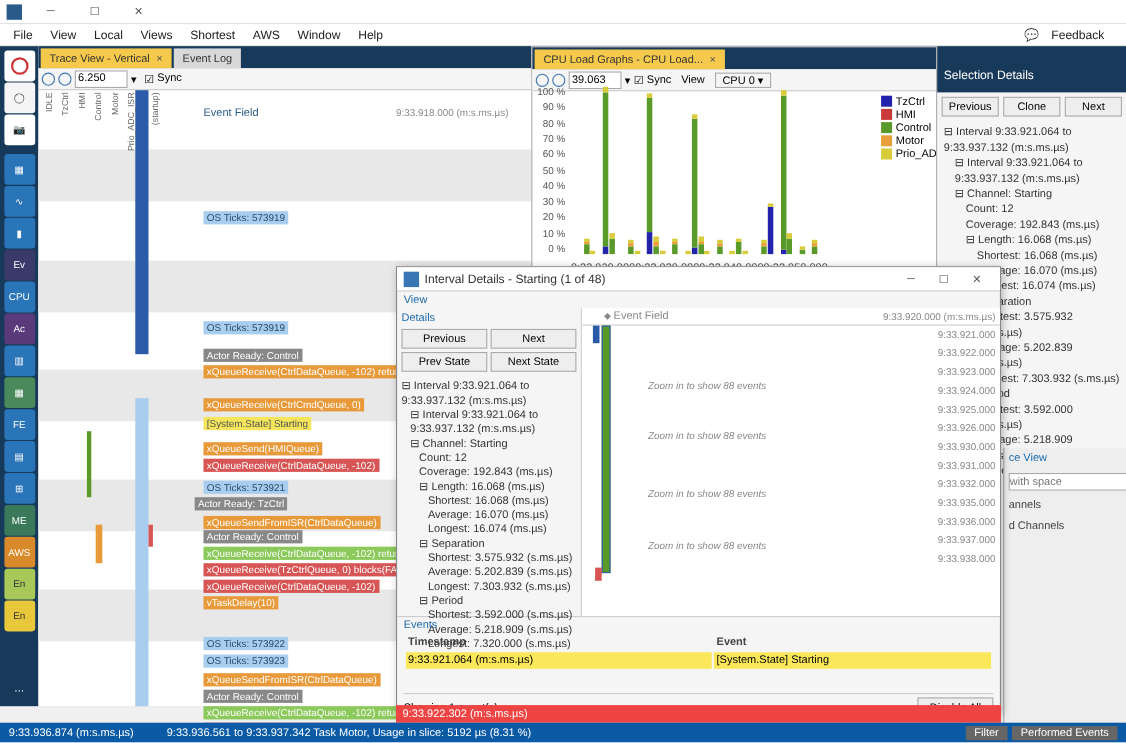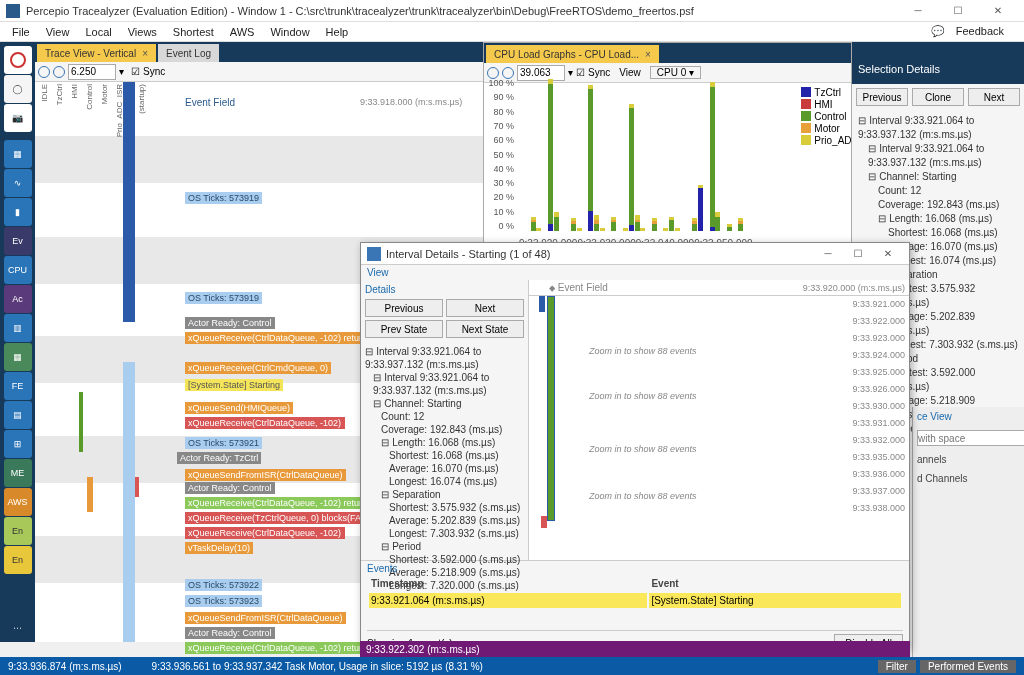--- a/index.html
+++ b/index.html
@@ -60,39 +60,38 @@
 .dialog .left .dtree{font-size:9px;line-height:13px;color:#333;padding:4px 0}
 .dialog .mini{flex:1;position:relative;background:#fff}
 .dialog .mini .tabs2{height:18px;background:#eee;display:flex;font-size:10px}
 .dialog .mini .tabs2 span{padding:3px 8px}
 .dialog .mini .tabs2 span.act{background:#f5f5f5;border-bottom:1px solid #f5f5f5}
 .dialog .evts{border-top:1px solid #ccc;padding:2px 6px}
 .dialog .evts .fbox{width:100%;height:16px;border:1px solid #aaa;margin:3px 0;padding:0 3px;font-size:10px;color:#888}
 .dialog .evts table{width:100%;font-size:10px}
 .dialog .evts th{text-align:left;color:#444;padding:2px}
 .dialog .evts td{padding:2px;background:#fae85a}
-.statusbar{position:absolute;bottom:18px;left:360px;right:114px;height:16px;background:#701a75;color:#fff;font-size:10px;padding:0 6px;display:flex;align-items:center}
+.statusbar{position:absolute;bottom:18px;left:360px;right:114px;height:16px;background:#ef4444;color:#fff;font-size:10px;padding:0 6px;display:flex;align-items:center}
 .mainstat{position:absolute;bottom:0;left:0;right:0;height:18px;background:#0a5aa5;color:#fff;font-size:10px;display:flex;align-items:center;padding:0 8px;gap:30px}
 .rightfrag{position:absolute;top:365px;right:0;width:112px;height:268px;background:#eee;border-left:1px solid #aaa}
 .chart{position:relative;height:168px;padding:4px}
 .chart .bars{position:absolute;left:35px;top:5px;right:135px;bottom:20px}
 .chart .bar{position:absolute;bottom:0;width:6px;background:#5a9a2a}
 .chart .yax{position:absolute;left:0;top:5px;bottom:20px;width:33px}
 .chart .yax div{position:absolute;right:3px;font-size:9px;color:#555}
 .chart .leg{position:absolute;right:4px;top:4px;font-size:9px}
 .chart .leg div{display:flex;align-items:center;gap:3px;margin-bottom:1px}
 .chart .leg .sw{width:10px;height:10px}
 .ts{position:absolute;font-size:9px;color:#888}
 </style>
 </head>
 <body>
 
 <div class="titlebar">
   <div class="icon"></div>
-  <div class="title">Percepio Tracealyzer (Evaluation Edition) - Window 1 - C:\src\trunk\tracealyzer\trunk\tracealyzer\bin\Debug\FreeRTOS\demo_freertos.psf</div>
   <div class="winbtn">─</div>
   <div class="winbtn">☐</div>
   <div class="winbtn">✕</div>
 </div>
 
 <div class="menubar">
   <span>File</span>
   <span>View</span>
   <span>Local</span>
   <span>Views</span>

